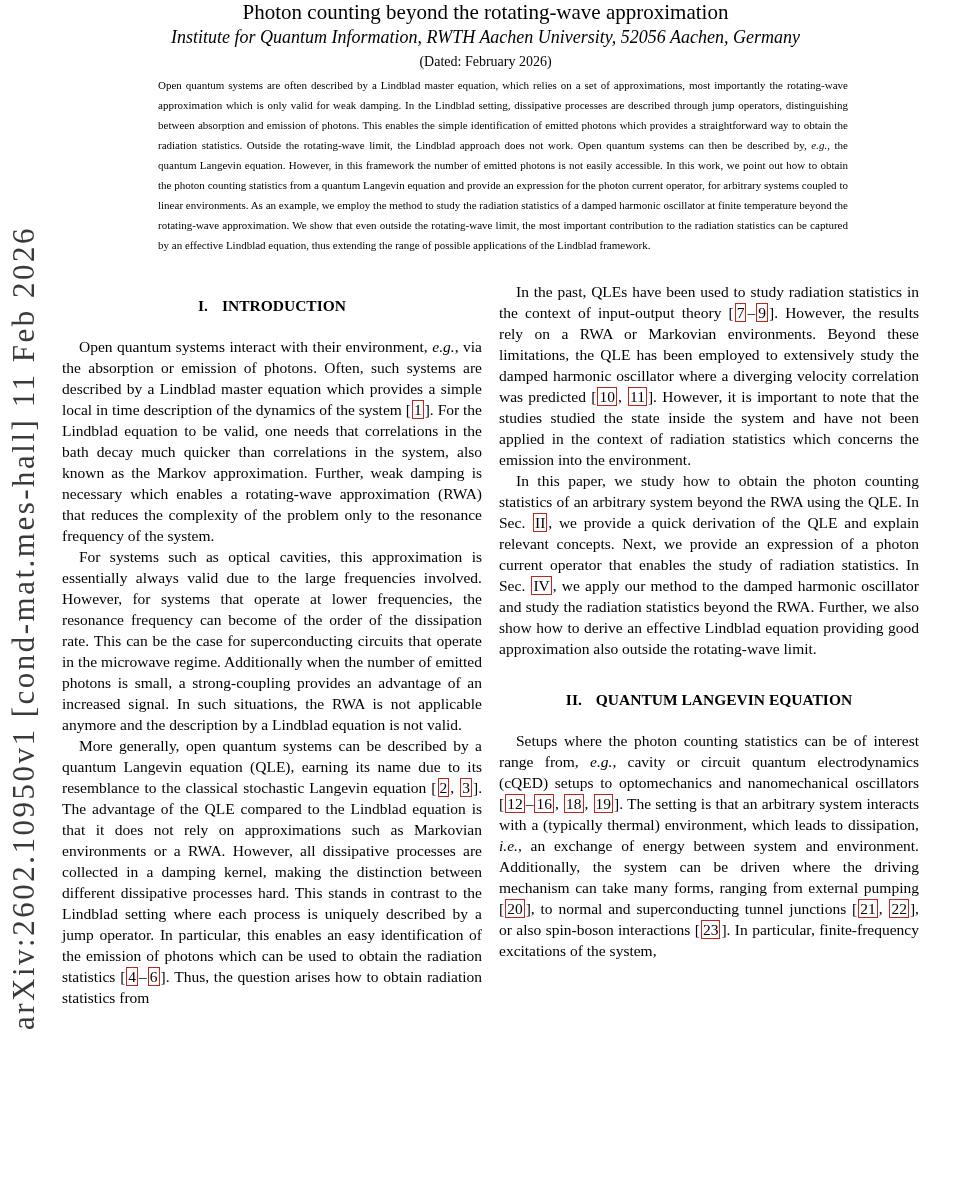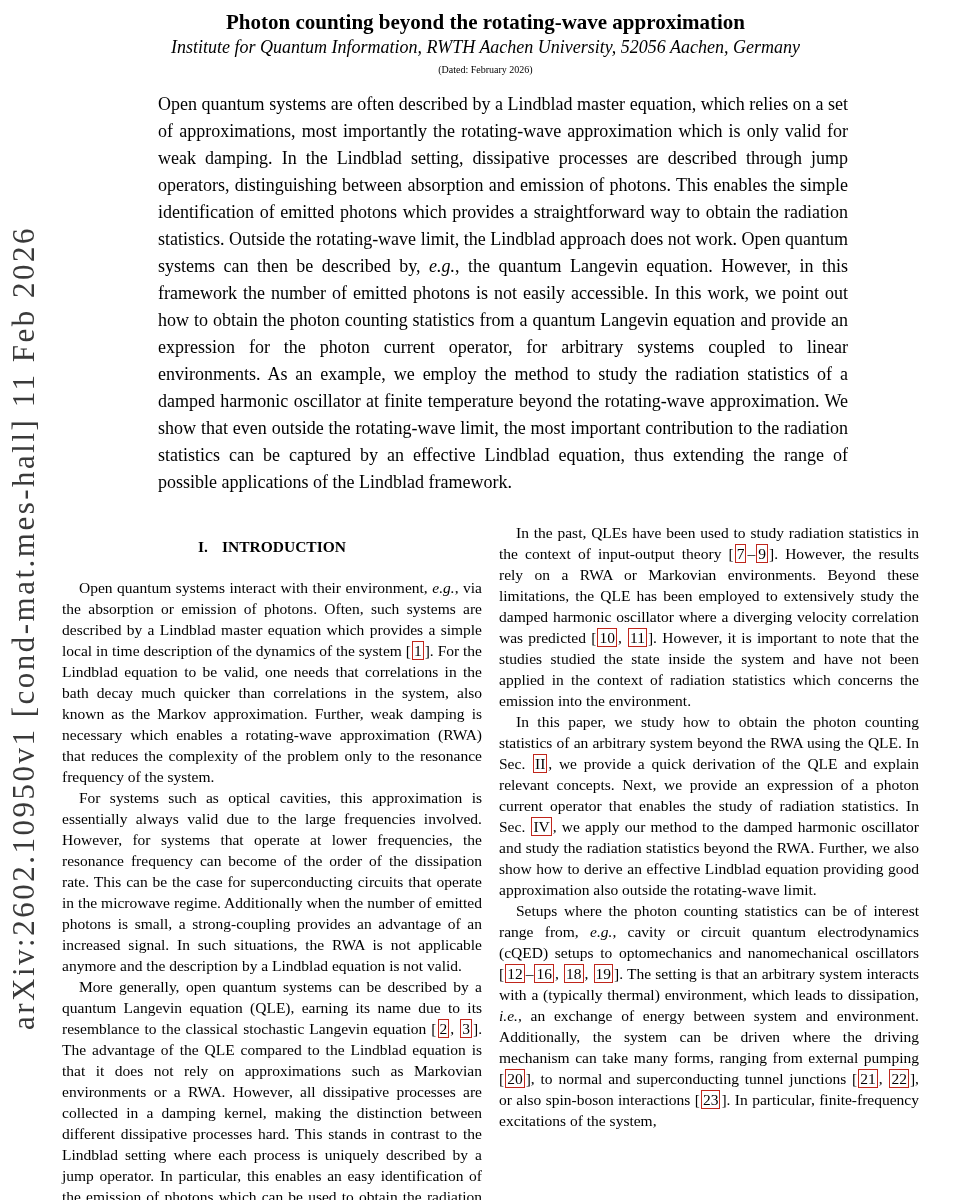--- a/index.html
+++ b/index.html
@@ -10,28 +10,28 @@
   }
   .page { position:relative; width:971px; height:1200px; }
 
   .arxiv-label {
     position:absolute; left:6px; top:195px; height:865px;
     writing-mode:vertical-rl; transform:rotate(180deg);
     font-size:31px; letter-spacing:2.5px; color:#3a3a3a;
     text-align:center; white-space:nowrap;
   }
 
-  .title { text-align:center; font-weight:bold; font-size:21px; padding-top:10px; }
+  .title { text-align:center; font-weight:normal; font-size:21px; }
   .authors { text-align:center; font-size:15px; margin-top:18px; }
   .affiliation { text-align:center; font-style:italic; font-size:18px; margin-top:2px; }
-  .date { text-align:center; font-size:10px; margin-top:6px; }
+  .date { text-align:center; font-size:14px; margin-top:6px; }
 
   .abstract {
-    margin:16px 0 0 158px; width:690px;
-    font-size:18px; line-height:27px; text-align:justify;
+    margin:5px 0 0 158px; width:690px;
+    font-size:11px; line-height:20px; text-align:justify;
     hyphens:auto;
   }
 
   .columns { display:flex; margin:26px 0 0 62px; gap:17px; }
   .col {
     width:420px; font-size:15.5px; line-height:21px;
     text-align:justify; hyphens:auto;
   }
 
   .sec-heading { text-align:center; font-weight:bold; font-size:15.5px; }
@@ -67,17 +67,18 @@
   <div class="columns">
     <div class="col">
         <h2 class="sec-heading"><span class="sec-num">I.</span><span>INTRODUCTION</span></h2>
         <p class="para indent">Open quantum systems interact with their environment, <em>e.g.</em>, via the absorption or emission of photons. Often, such systems are described by a Lindblad master equation which provides a simple local in time description of the dynamics of the system [<span class="linkbox">1</span>]. For the Lindblad equation to be valid, one needs that correlations in the bath decay much quicker than correlations in the system, also known as the Markov approximation. Further, weak damping is necessary which enables a rotating-wave approximation (RWA) that reduces the complexity of the problem only to the resonance frequency of the system.</p>
         <p class="para indent">For systems such as optical cavities, this approximation is essentially always valid due to the large frequencies involved. However, for systems that operate at lower frequencies, the resonance frequency can become of the order of the dissipation rate. This can be the case for superconducting circuits that operate in the microwave regime. Additionally when the number of emitted photons is small, a strong-coupling provides an advantage of an increased signal. In such situations, the RWA is not applicable anymore and the description by a Lindblad equation is not valid.</p>
         <p class="para indent">More generally, open quantum systems can be described by a quantum Langevin equation (QLE), earning its name due to its resemblance to the classical stochastic Langevin equation [<span class="linkbox">2</span>, <span class="linkbox">3</span>]. The advantage of the QLE compared to the Lindblad equation is that it does not rely on approximations such as Markovian environments or a RWA. However, all dissipative processes are collected in a damping kernel, making the distinction between different dissipative processes hard. This stands in contrast to the Lindblad setting where each process is uniquely described by a jump operator. In particular, this enables an easy identification of the emission of photons which can be used to obtain the radiation statistics [<span class="linkbox">4</span>–<span class="linkbox">6</span>]. Thus, the question arises how to obtain radiation statistics from</p>
       </div>
     <div class="col">
         <p class="para indent">In the past, QLEs have been used to study radiation statistics in the context of input-output theory [<span class="linkbox">7</span>–<span class="linkbox">9</span>]. However, the results rely on a RWA or Markovian environments. Beyond these limitations, the QLE has been employed to extensively study the damped harmonic oscillator where a diverging velocity correlation was predicted [<span class="linkbox">10</span>, <span class="linkbox">11</span>]. However, it is important to note that the studies studied the state inside the system and have not been applied in the context of radiation statistics which concerns the emission into the environment.</p>
         <p class="para indent">In this paper, we study how to obtain the photon counting statistics of an arbitrary system beyond the RWA using the QLE. In Sec. <span class="linkbox">II</span>, we provide a quick derivation of the QLE and explain relevant concepts. Next, we provide an expression of a photon current operator that enables the study of radiation statistics. In Sec. <span class="linkbox">IV</span>, we apply our method to the damped harmonic oscillator and study the radiation statistics beyond the RWA. Further, we also show how to derive an effective Lindblad equation providing good approximation also outside the rotating-wave limit.</p>
+        <h2 class="sec-heading"><span class="sec-num">II.</span><span>QUANTUM LANGEVIN EQUATION</span></h2>
         <p class="para indent">Setups where the photon counting statistics can be of interest range from, <em>e.g.</em>, cavity or circuit quantum electrodynamics (cQED) setups to optomechanics and nanomechanical oscillators [<span class="linkbox">12</span>–<span class="linkbox">16</span>, <span class="linkbox">18</span>, <span class="linkbox">19</span>]. The setting is that an arbitrary system interacts with a (typically thermal) environment, which leads to dissipation, <em>i.e.</em>, an exchange of energy between system and environment. Additionally, the system can be driven where the driving mechanism can take many forms, ranging from external pumping [<span class="linkbox">20</span>], to normal and superconducting tunnel junctions [<span class="linkbox">21</span>, <span class="linkbox">22</span>], or also spin-boson interactions [<span class="linkbox">23</span>]. In particular, finite-frequency excitations of the system,</p>
       </div>
   </div>
 
 </div>
 
 </body></html>

